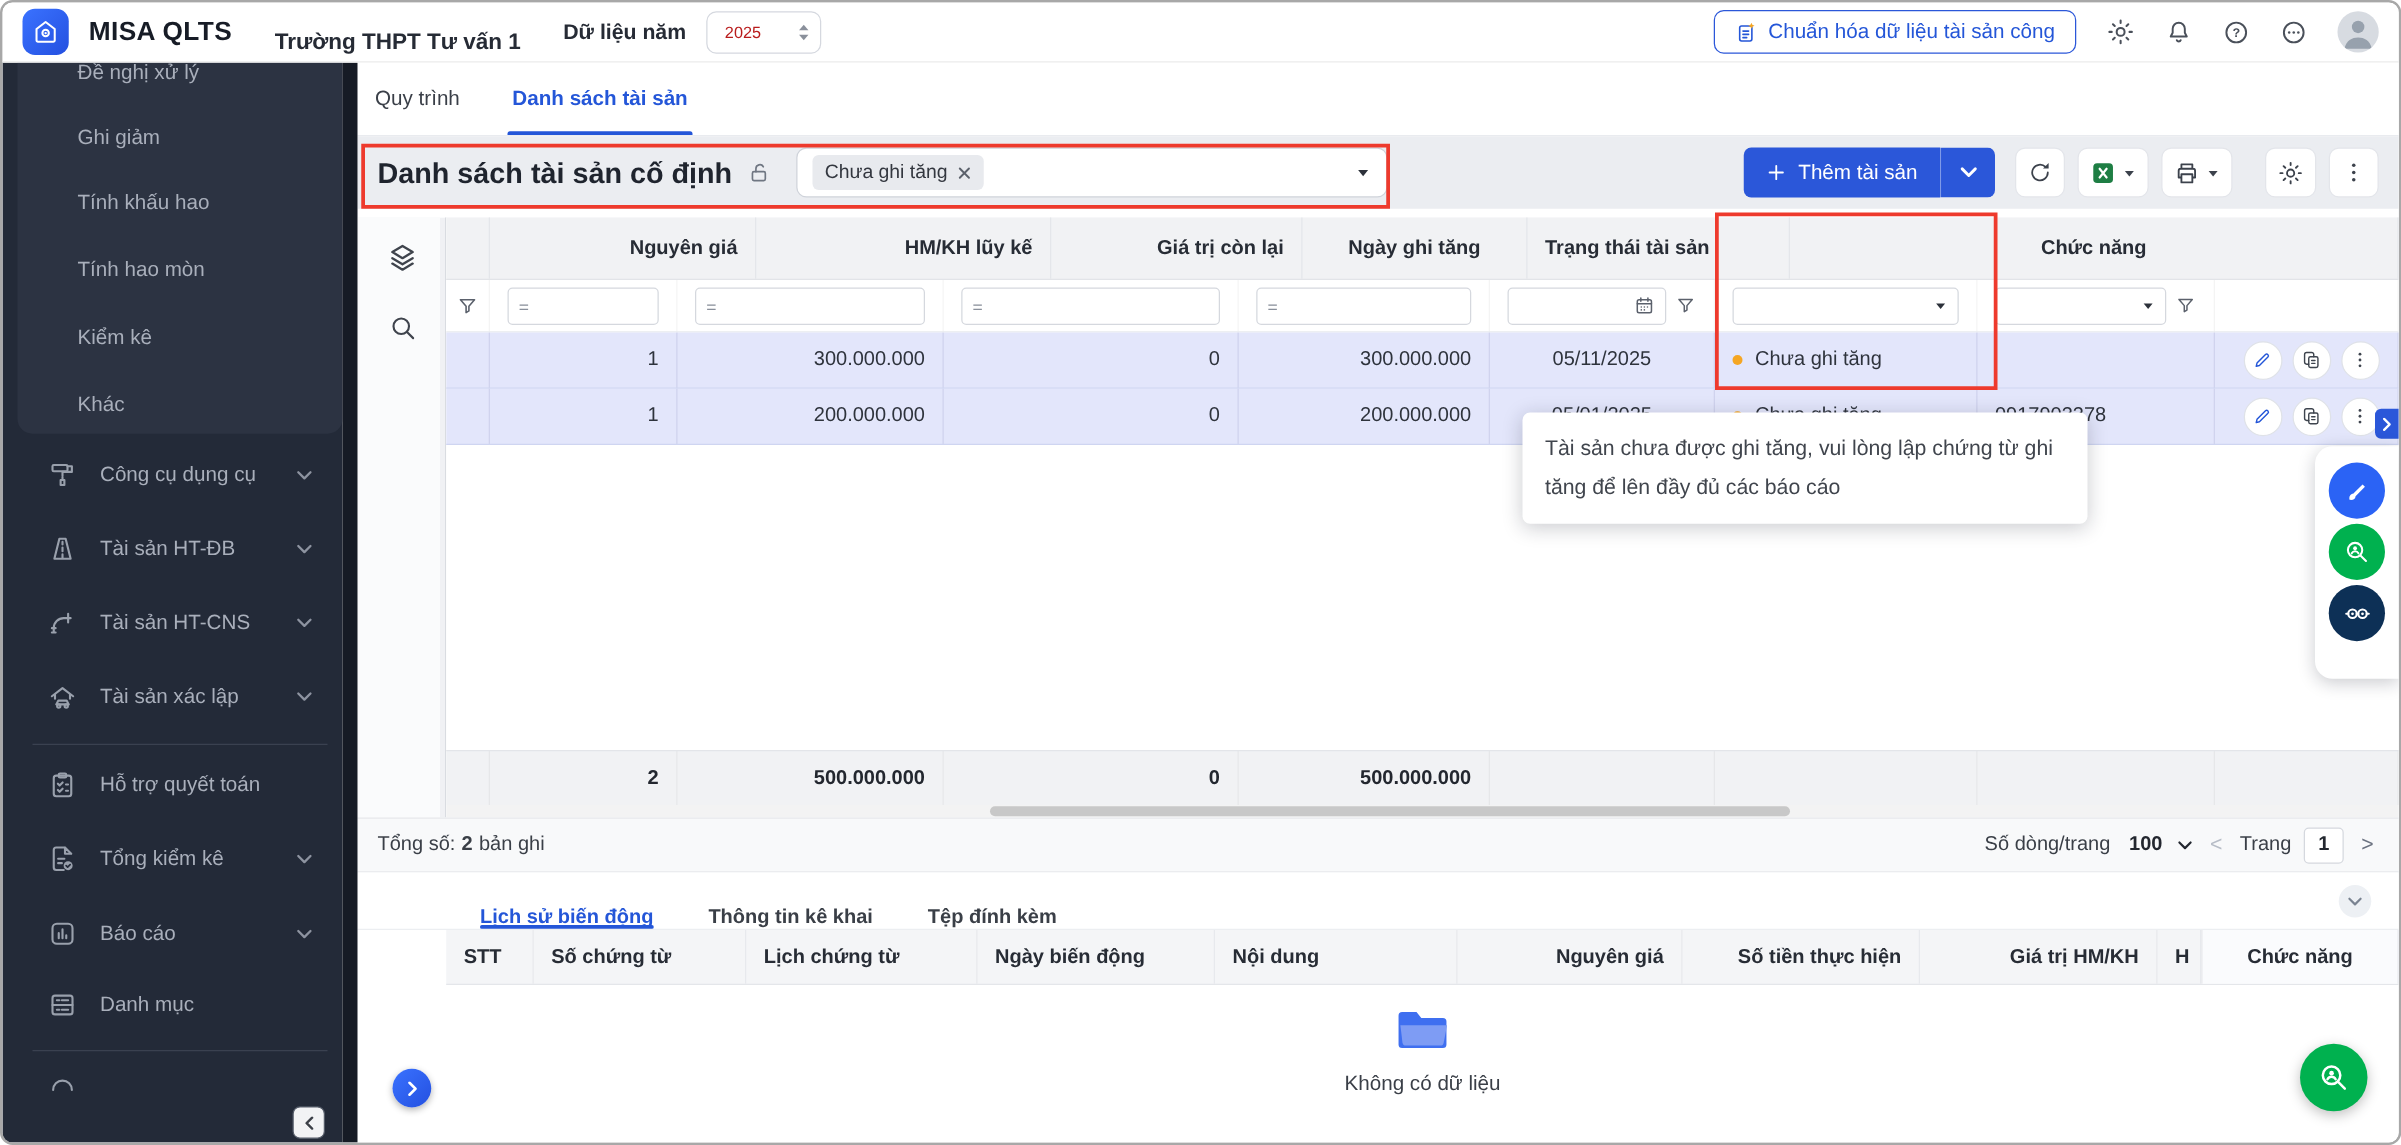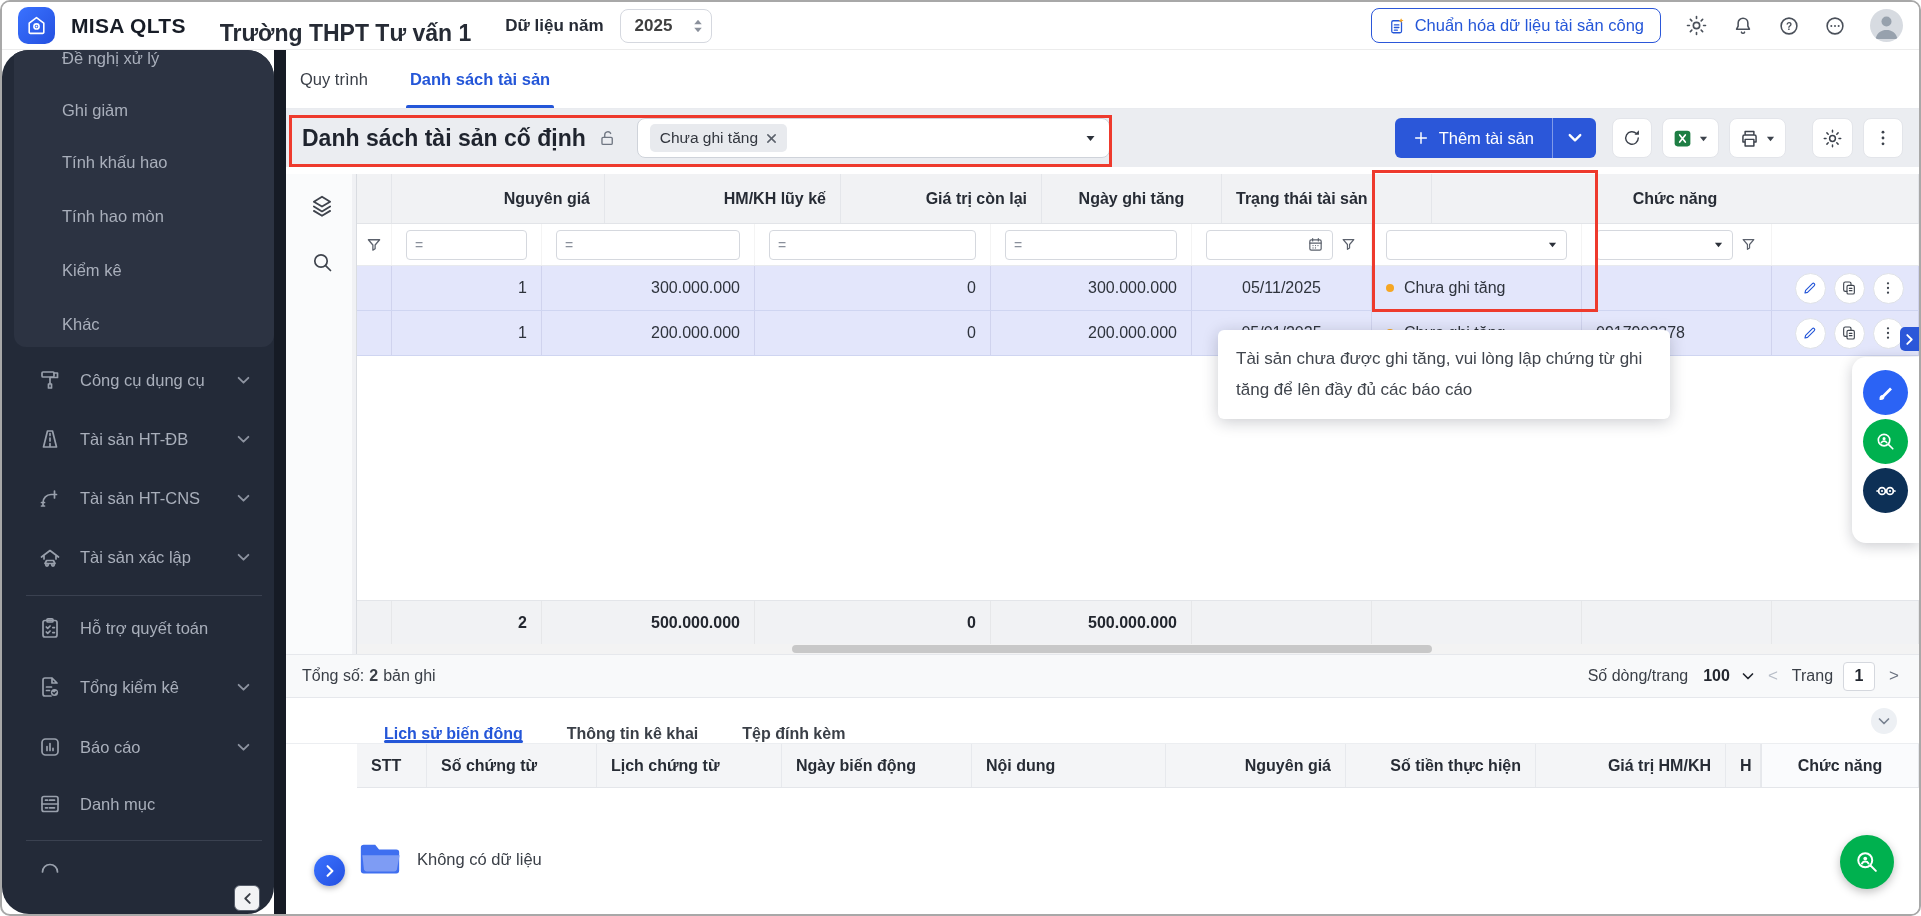--- a/index.html
+++ b/index.html
@@ -6,32 +6,32 @@
   *{box-sizing:border-box;}
   .window{position:relative;width:1921px;height:916px;border:2px solid #a8a8a8;border-radius:10px;overflow:hidden;background:#fff;}
   svg.i{display:block;}
   svg.i .s{fill:none;stroke:currentColor;stroke-width:1.7;stroke-linecap:round;stroke-linejoin:round;}
   svg.i .f{fill:currentColor;stroke:none;}
 
   
   .topbar{position:absolute;top:0;left:0;right:0;height:48px;background:#fff;border-bottom:1px solid #ececec;display:flex;align-items:center;padding:0 16px;z-index:40;}
   .logo{width:37px;height:37px;border-radius:10px;background:linear-gradient(135deg,#3a72ff,#2450e0);display:flex;align-items:center;justify-content:center;margin-right:16px;}
   .brand{font-size:21px;font-weight:800;color:#171c26;letter-spacing:.3px;margin-right:34px;}
-  .org{font-size:23px;font-weight:700;color:#262b35;margin-right:34px;margin-top:16px;}
+  .org{font-size:18px;font-weight:700;color:#262b35;margin-right:34px;margin-top:16px;}
   .yearlab{font-size:17px;font-weight:700;color:#262b35;margin-right:16px;}
   .yearbox{height:34px;width:92px;border:1px solid #d5d8df;border-radius:8px;display:flex;align-items:center;padding:0 8px 0 14px;gap:10px;background:#fff;}
-  .yearval{font-size:17px;font-weight:700;color:#404040;flex:1;}
+  .yearval{font-size:13px;font-weight:400;color:#b91c1c;flex:1;}
   .spin{display:flex;flex-direction:column;gap:2px;color:#8a909b;}
   .tb-right{margin-left:auto;display:flex;align-items:center;gap:24px;}
   .normalize{height:35px;border:1px solid #2b57d9;border-radius:8px;background:#fff;display:flex;align-items:center;gap:9px;padding:0 16px;color:#2456d8;font-size:16.5px;cursor:pointer;}
   .hicon{color:#4a505a;display:flex;align-items:center;justify-content:center;}
   .avatar{width:33px;height:33px;border-radius:50%;background:#d7dbe1;overflow:hidden;display:flex;align-items:center;justify-content:center;}
 
   
-  .sidebar{position:absolute;top:48px;left:0;width:272px;bottom:0;background:#232a38;overflow:hidden;z-index:5;border-radius:27px;}
+  .sidebar{position:absolute;top:48px;left:0;width:272px;bottom:0;background:#232a38;overflow:hidden;z-index:5;}
   .sidegap{position:absolute;top:48px;left:272px;width:12px;bottom:0;background:#161b25;z-index:5;}
   .subpanel{position:absolute;left:12px;right:0;top:0;height:297px;background:#2c3342;border-radius:0 0 12px 12px;}
   .sitem{position:absolute;left:0;right:0;height:40px;display:flex;align-items:center;color:#a9afbb;font-size:16.5px;cursor:pointer;}
   .sitem .txt{position:absolute;left:78px;}
   .sitem .txt2{position:absolute;left:60px;}
   .sitem .ic{position:absolute;left:36px;width:24px;height:24px;color:#99a0ac;}
   .sitem .chev{position:absolute;right:24px;color:#8d93a0;}
   .sdivider{position:absolute;left:24px;right:12px;height:1px;background:#3a4150;}
   .collapsebox{position:absolute;right:14px;width:26px;height:26px;border:1px solid #565d6a;border-radius:6px;background:#f2f3f5;color:#3c4048;display:flex;align-items:center;justify-content:center;font-size:15px;cursor:pointer;}
 
@@ -101,21 +101,21 @@
   .pagebox{width:32px;height:29px;border:1px solid #d5d8de;border-radius:4px;background:#fff;display:flex;align-items:center;justify-content:center;font-weight:700;color:#23272f;}
 
   
   .dtabs{position:absolute;top:648px;left:0;right:0;height:46px;background:#fff;display:flex;align-items:flex-end;padding-left:98px;gap:44px;border-bottom:1px solid #eceef1;}
   .dtab{display:flex;align-items:center;font-size:16px;font-weight:600;color:#3a3f47;position:relative;cursor:pointer;}
   .dtab.active{color:#2456d8;}
   .dtab.active::after{content:"";position:absolute;left:0;right:0;bottom:0;height:3px;background:#2456d8;border-radius:2px;}
   .dcollapse{position:absolute;right:22px;top:10px;width:26px;height:26px;border-radius:50%;background:#edf0f4;color:#7a8391;display:flex;align-items:center;justify-content:center;cursor:pointer;}
   .dhead{position:absolute;top:694px;left:71px;right:0;height:44px;background:#f4f5f7;border-bottom:1px solid #e4e6ea;display:flex;font-size:16px;font-weight:700;color:#272c35;}
   .dcell{padding:0 14px;display:flex;align-items:center;border-right:1px solid #e7e9ed;overflow:hidden;white-space:nowrap;}
-  .dempty{position:absolute;top:738px;left:71px;right:0;bottom:0;display:flex;flex-direction:row;align-items:center;padding-top:16px;gap:14px;}
+  .dempty{position:absolute;top:738px;left:71px;right:0;bottom:0;display:flex;flex-direction:column;align-items:center;padding-top:16px;gap:14px;}
   .demptytxt{font-size:16.5px;color:#3a3f47;}
 </style>
 </head>
 <body>
 
 <div class="window">
 
   <header class="topbar">
     <div class="logo">
       <svg class="i" width="23" height="23" viewBox="0 0 24 24">

